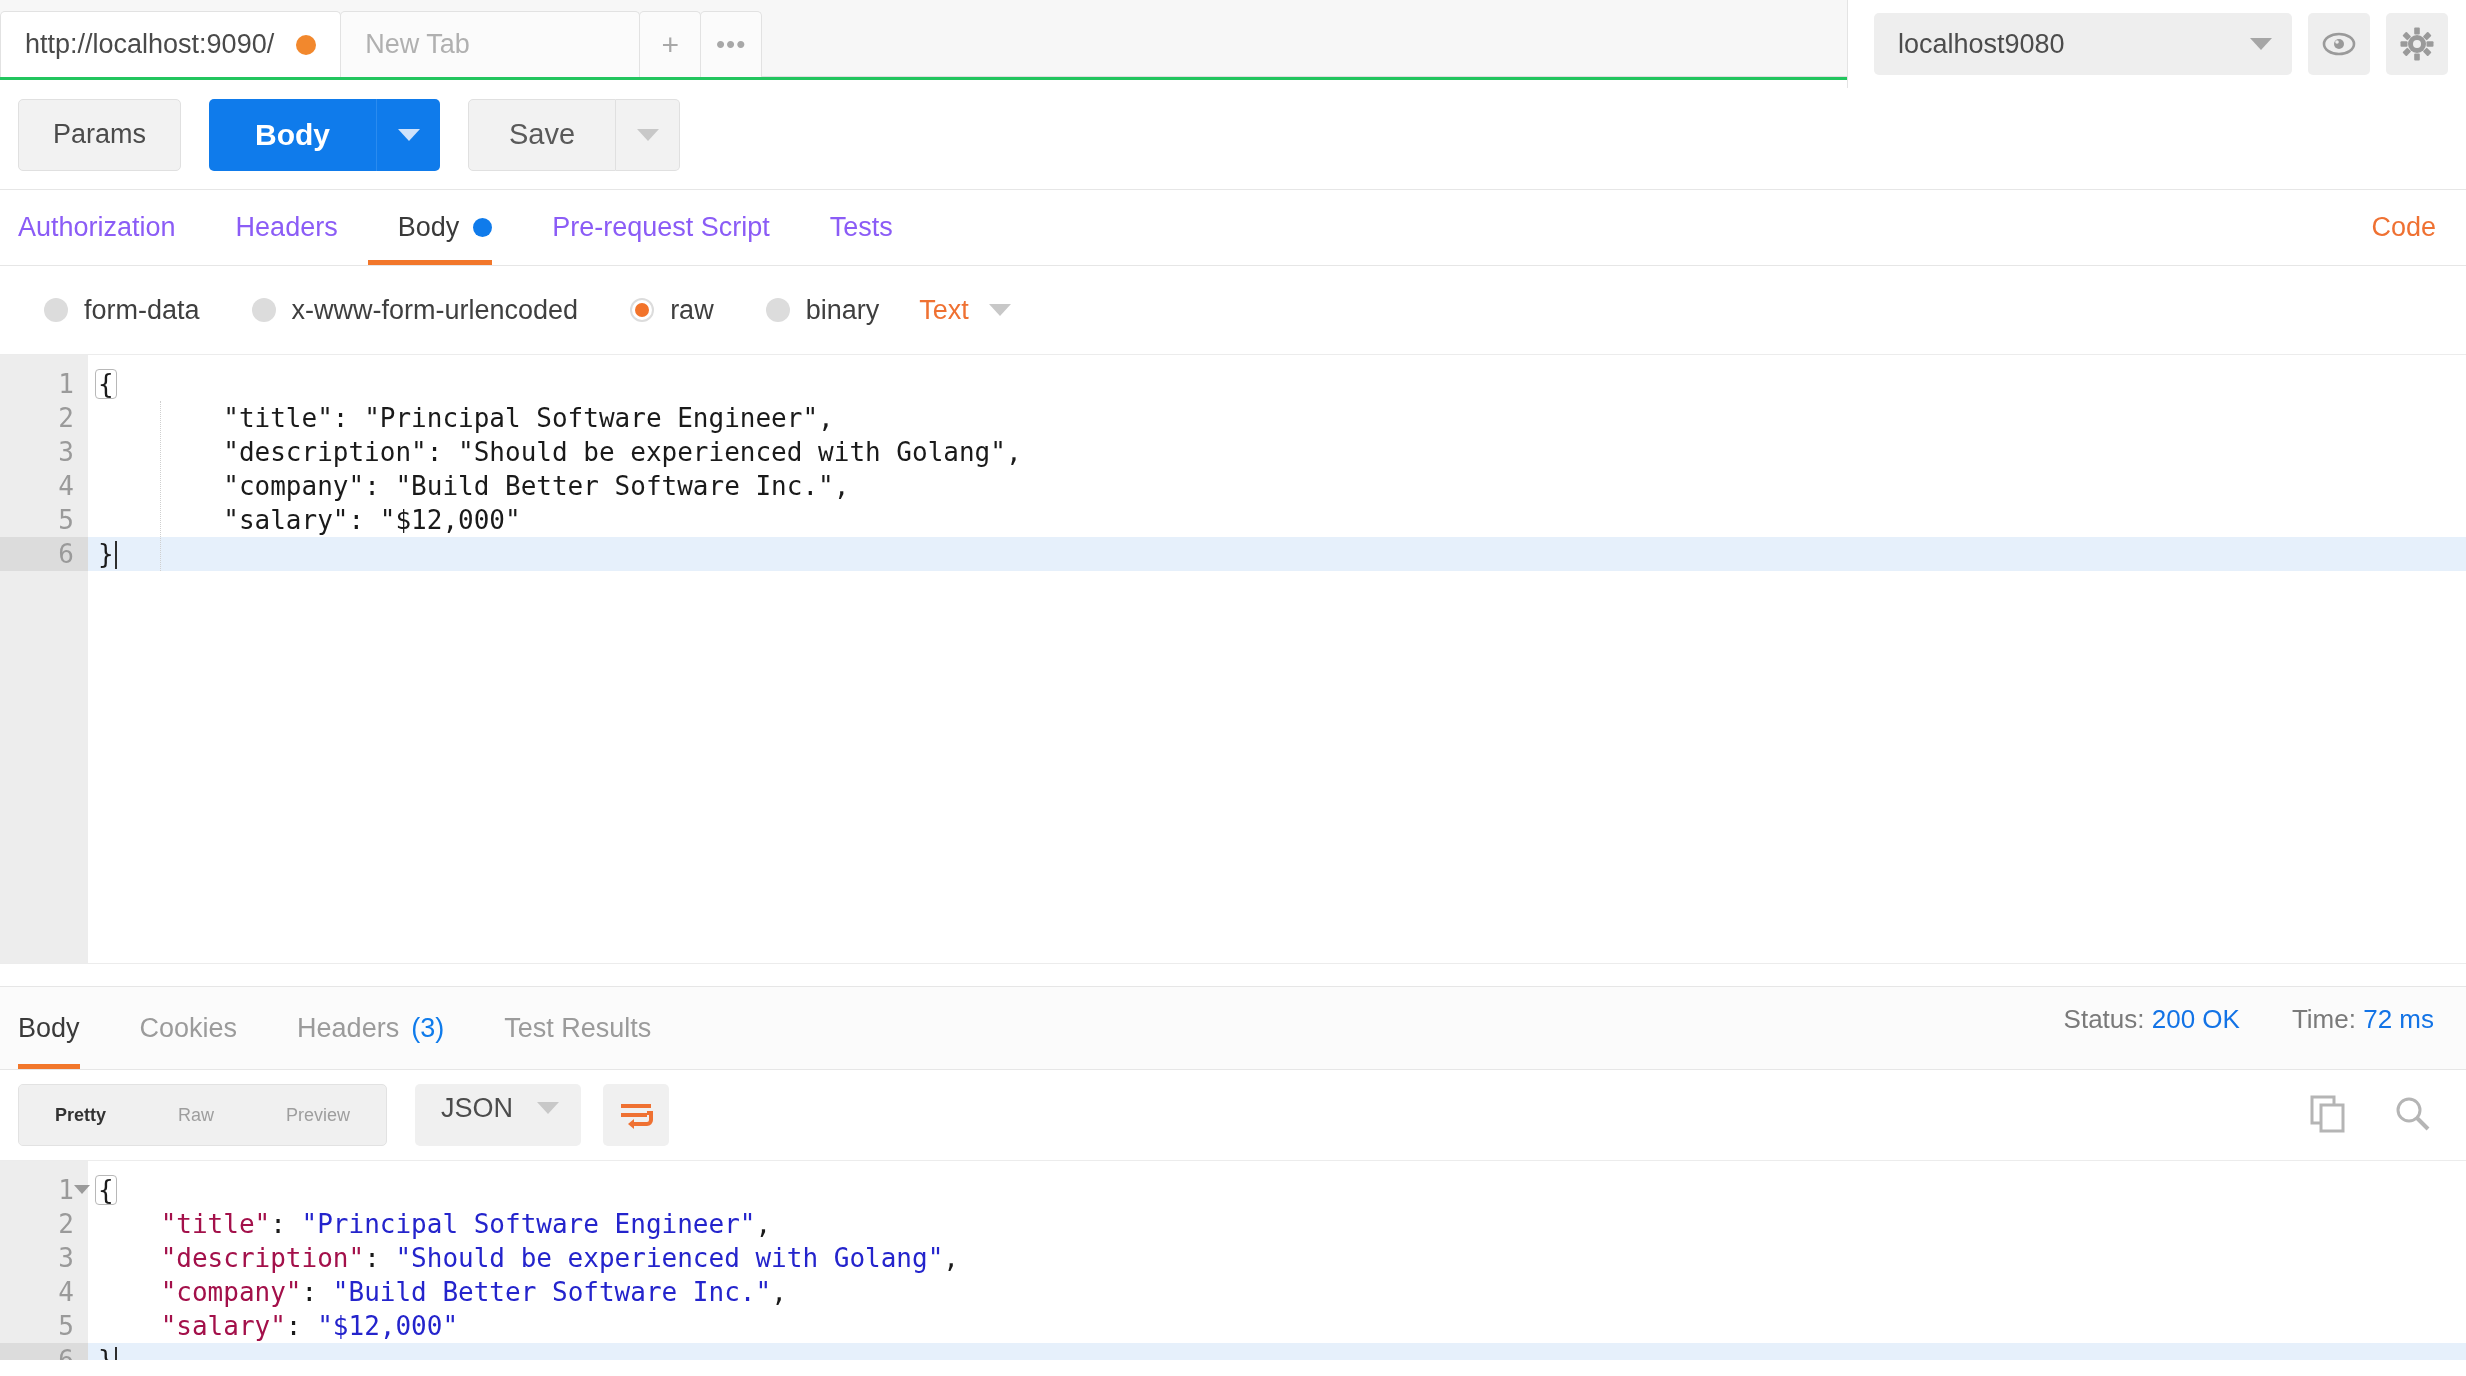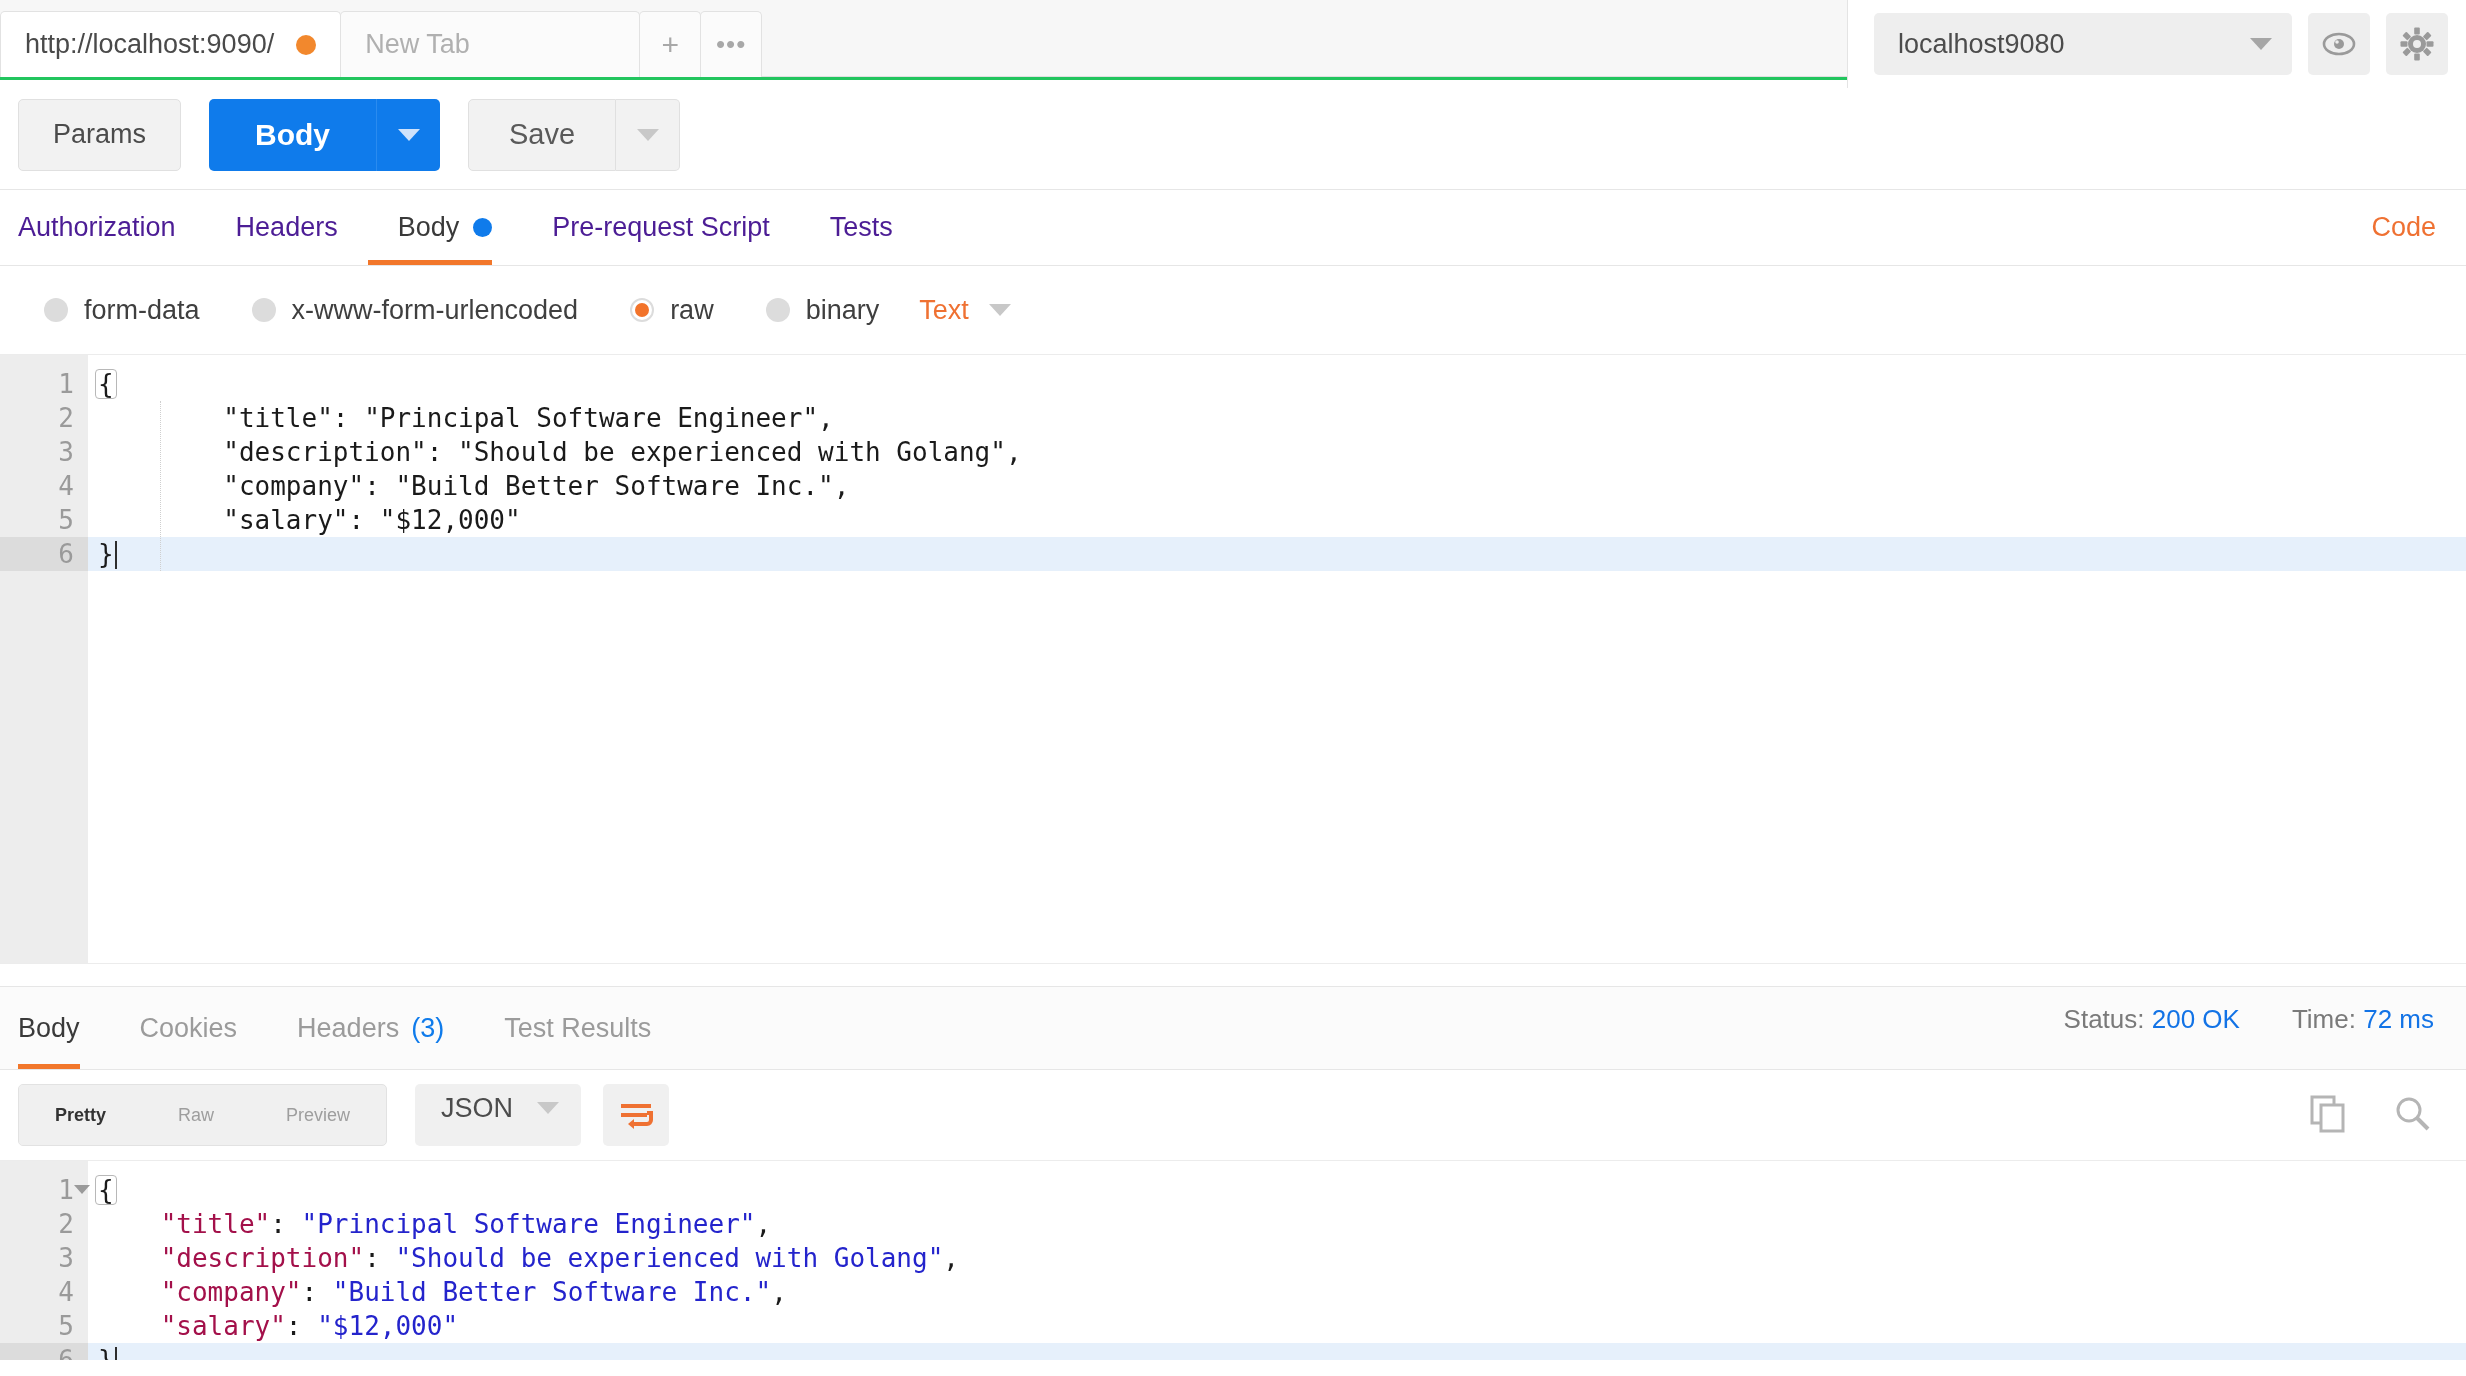--- a/index.html
+++ b/index.html
@@ -151,21 +151,21 @@
   .reqtabs {
     height: 76px;
     display: flex; align-items: stretch;
     border-bottom: 1px solid #e6e6e6;
     padding: 0 18px;
     position: relative;
   }
   .rtab {
     display: flex; align-items: center;
     padding: 0 30px;
-    font-size: 27px; color: #4c1d95;
+    font-size: 27px; color: #8b5cf6;
     position: relative;
     white-space: nowrap;
   }
   .rtab:first-child { padding-left: 0; }
   .rtab.active { color: #3a3a3a; }
   .rtab.active::after {
     content: ""; position: absolute;
     left: 0; right: 30px; bottom: 0;
     height: 5px; background: #f2772b;
   }

